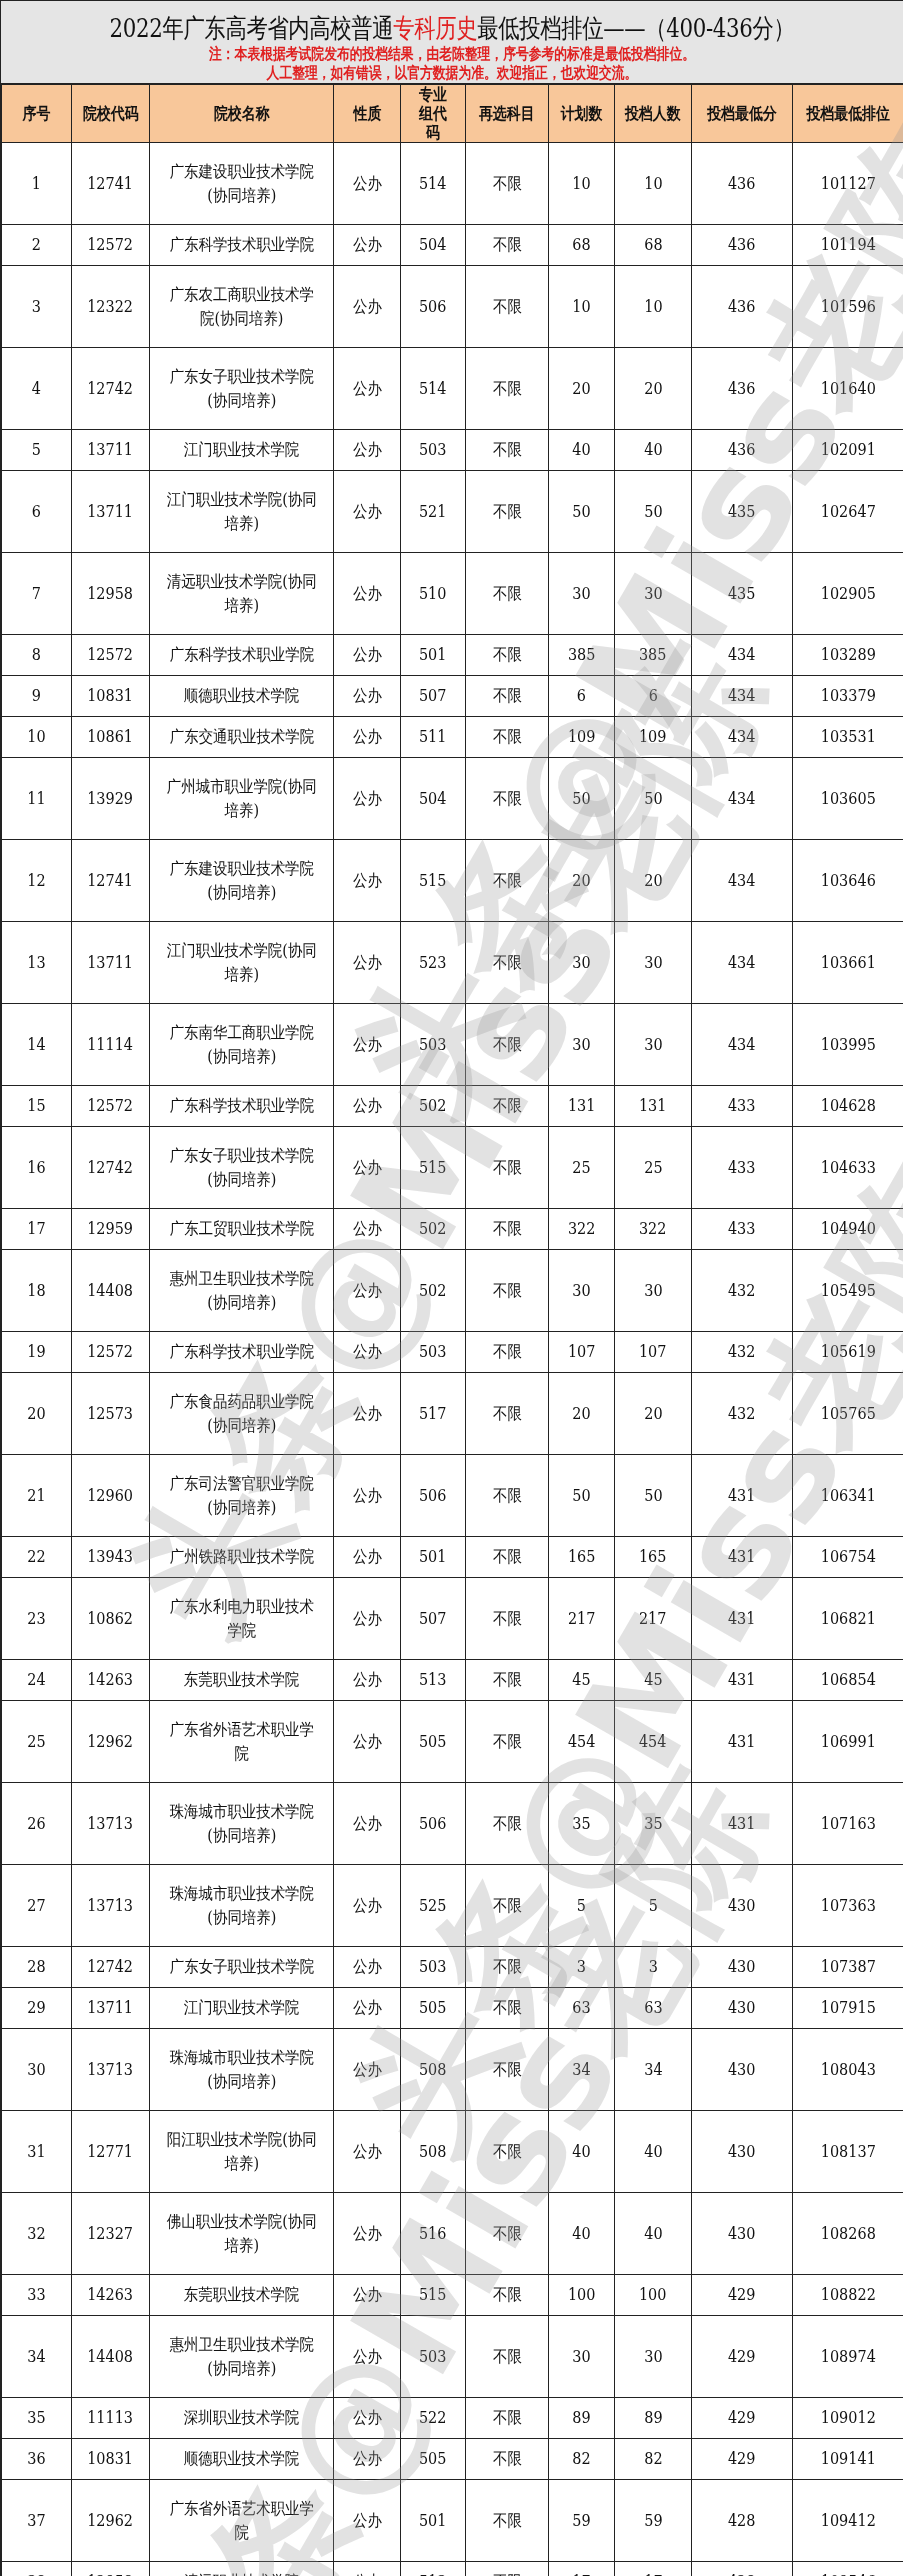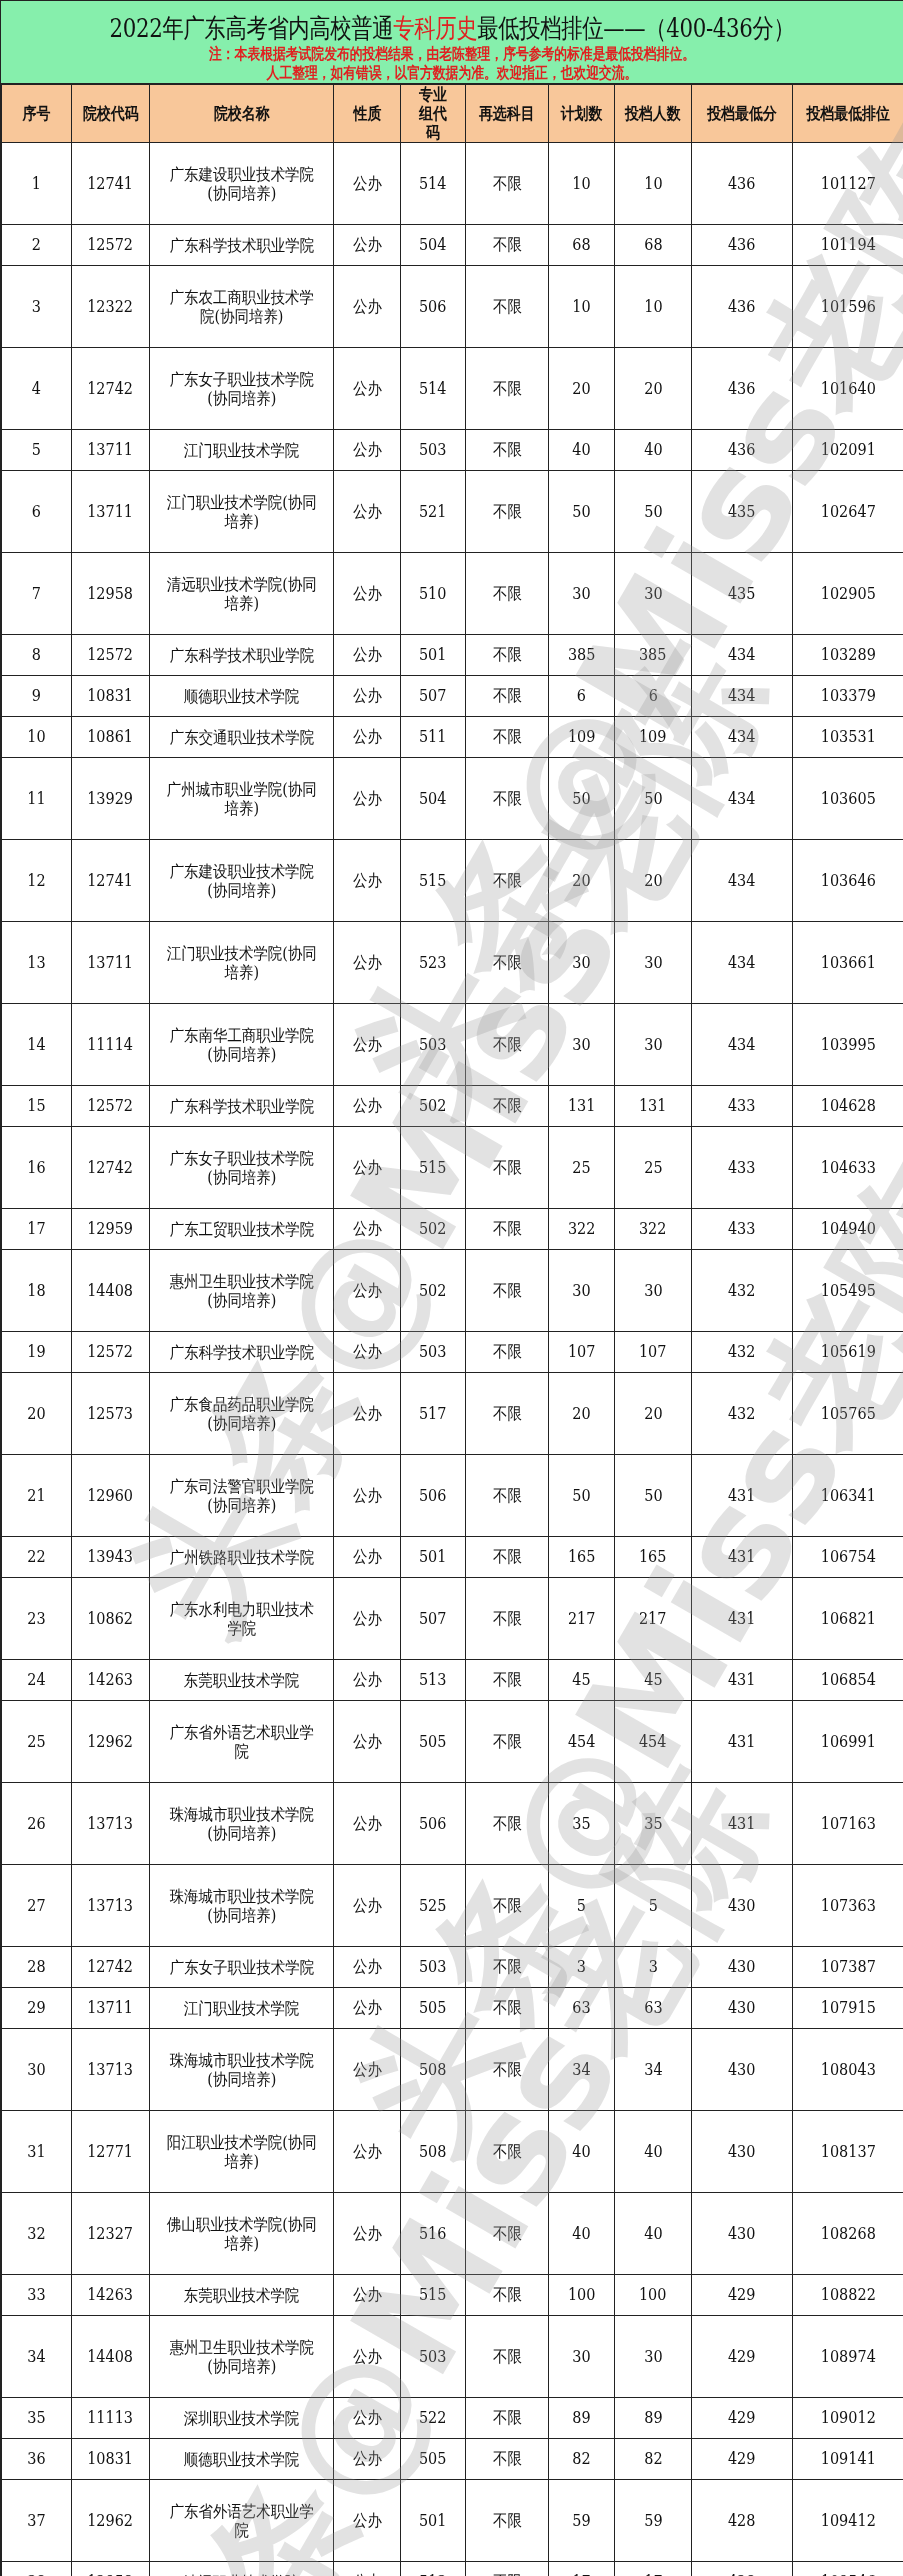--- a/index.html
+++ b/index.html
@@ -1,27 +1,27 @@
 <!DOCTYPE html>
 <html style="font-size:14px"><head>
 <meta charset="utf-8">
 <style>
   html, body { margin: 0; padding: 0; background: #ffffff; }
   body { width: 904px; font-family: "DejaVu Serif", "Liberation Serif", serif; color: #111; position: relative; }
   .sheet { width: 902px; border: 0.9px solid #222; position: relative; overflow: hidden; }
-  .title-block { background: #86efac; height: 82px; border-bottom: 0.9px solid #222; text-align: center; }
+  .title-block { background: #e5e5e5; height: 82px; border-bottom: 0.9px solid #222; text-align: center; }
   .title { font-size: 26px; font-weight: normal; padding-top: 12px; line-height: 31px; letter-spacing: -0.4px; transform: scaleX(0.82); transform-origin: center; white-space: nowrap; }
   .title .hl { color: #e02020; }
   .note { color: #e02020; font-size: 15.6px; line-height: 19px; transform: scaleX(0.82); transform-origin: center; white-space: nowrap; font-weight: bold; }
   table { border-collapse: collapse; width: 902px; table-layout: fixed; }
   th, td { border: 0.9px solid #222; text-align: center; vertical-align: middle; padding: 0; overflow: hidden; }
   th { background: #f8c79a; font-weight: bold; font-size: 16.4px; height: 40px; line-height: 19px; }
   th span { display: inline-block; transform: scaleX(0.85); }
   td { font-size: 16.4px; line-height: 20px; height: 40px; }
-  td.name { font-size: 16.4px; line-height: 19px; padding: 0 1.7px; }
+  td.name { font-size: 16.4px; line-height: 24px; padding: 0 1.7px; }
   td.name span, td span.sq { display: inline-block; transform: scaleX(0.88); transform-origin: center; }
   tr.tall td { height: 81px; }
   .watermark { position: absolute; pointer-events: none; color: rgba(150,150,150,0.28); font-family: "DejaVu Sans", sans-serif; font-size: 147px; font-weight: bold; transform: rotate(-60deg); white-space: nowrap; }
 </style>
 </head>
 <body>
 
 <div class="sheet">
   <div class="title-block">
     <div class="title"><span>2022年广东高考省内高校普通</span><span class="hl">专科历史</span><span>最低投档排位——（400-436分）</span></div>

